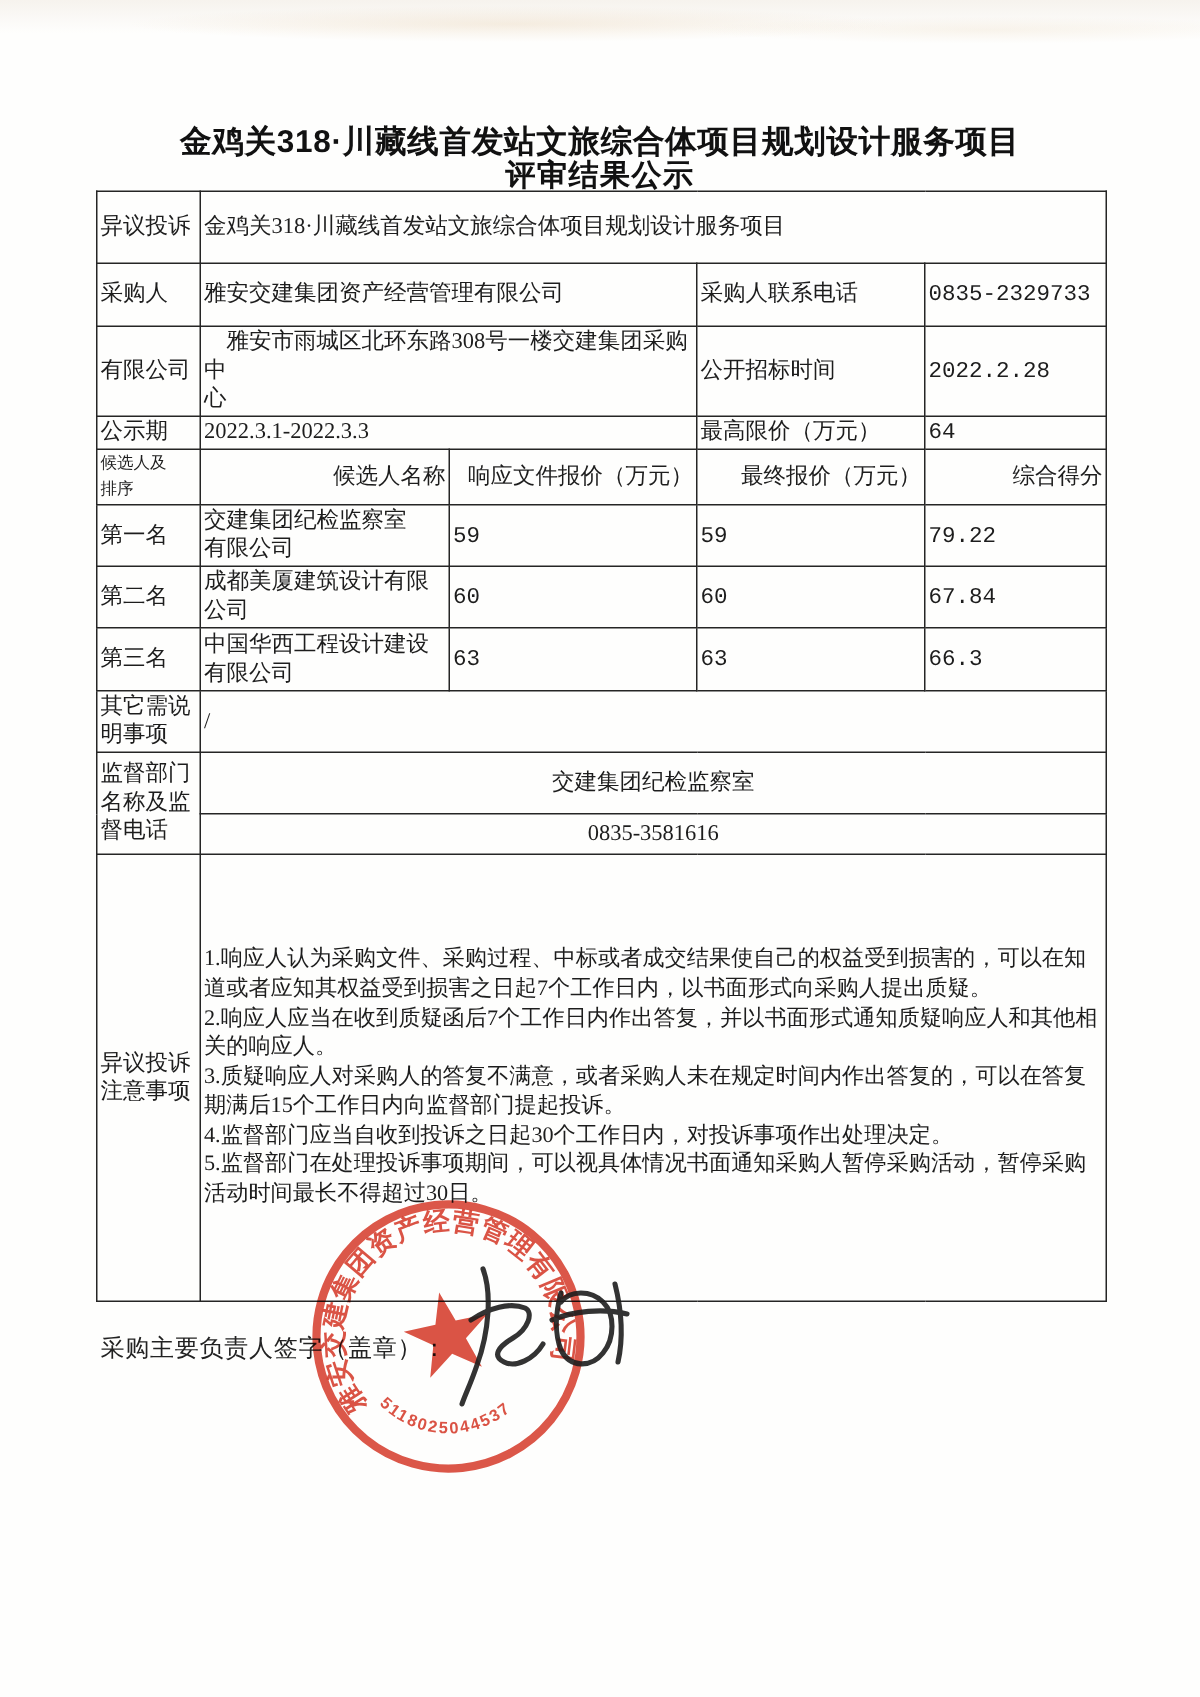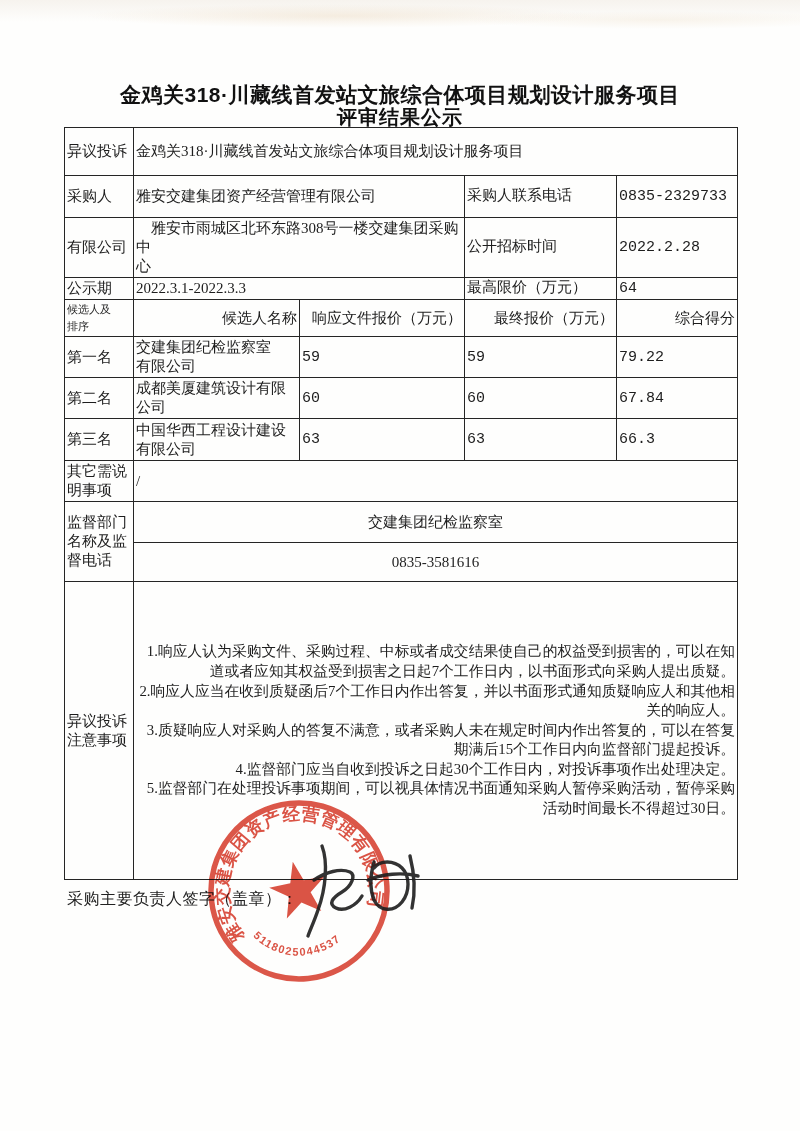--- a/index.html
+++ b/index.html
@@ -39,21 +39,21 @@
   td.lab{padding-left:4px;white-space:pre-line;}
   td.val{padding-left:6px;}
   td.ctr{text-align:left;padding-left:0;font-family:Liberation Mono, monospace;}
   td.name{padding-left:6px;white-space:pre-line;font-size:14.5px;line-height:19px;}
   td.addr{padding-left:6px;white-space:pre-line;text-indent:1em;line-height:19px;}
   td.small-row{line-height:16px;padding-top:0;padding-bottom:0;}
   td.slash-cell{padding-left:166px;}
   td.sup-val{text-align:center;padding-right:155px;}
   td.sup-lab{text-align:left;white-space:pre-line;padding-left:0;}
   td.obj-cell{vertical-align:top;padding:64px 12px 0 11px;}
-  .obj-item{font-size:14.8px;line-height:19.6px;text-align:right;}
+  .obj-item{font-size:14.8px;line-height:19.6px;text-align:left;}
   td.hdr{text-align:right;padding-left:0;}
   .sig-caption{
     position:absolute;left:67px;top:861px;
     font-size:16px;letter-spacing:.5px;color:#222;margin-top:28px;
   }
   .seal{
     position:absolute;left:203px;top:795px;width:192px;height:192px;
     transform:rotate(-6deg);
     mix-blend-mode:multiply;opacity:.92;
     pointer-events:none;
@@ -141,21 +141,21 @@
     <td class="lab">其它需说
 明事项</td>
     <td class="slash-cell" colspan="4">/</td>
   </tr>
   <tr style="height:41px">
     <td class="sup-lab" rowspan="2">监督部门
 名称及监
 督电话</td>
     <td class="sup-val" colspan="4">交建集团纪检监察室</td>
   </tr>
-  <tr style="height:39px">
+  <tr style="height:27px">
     <td class="sup-val" colspan="4">0835-3581616</td>
   </tr>
   <tr style="height:298px">
     <td class="lab">异议投诉
 注意事项</td>
     <td class="obj-cell" colspan="4">
       <div class="obj-item">1.响应人认为采购文件、采购过程、中标或者成交结果使自己的权益受到损害的，可以在知道或者应知其权益受到损害之日起7个工作日内，以书面形式向采购人提出质疑。</div>
       <div class="obj-item">2.响应人应当在收到质疑函后7个工作日内作出答复，并以书面形式通知质疑响应人和其他相关的响应人。</div>
       <div class="obj-item">3.质疑响应人对采购人的答复不满意，或者采购人未在规定时间内作出答复的，可以在答复期满后15个工作日内向监督部门提起投诉。</div>
       <div class="obj-item">4.监督部门应当自收到投诉之日起30个工作日内，对投诉事项作出处理决定。</div>

